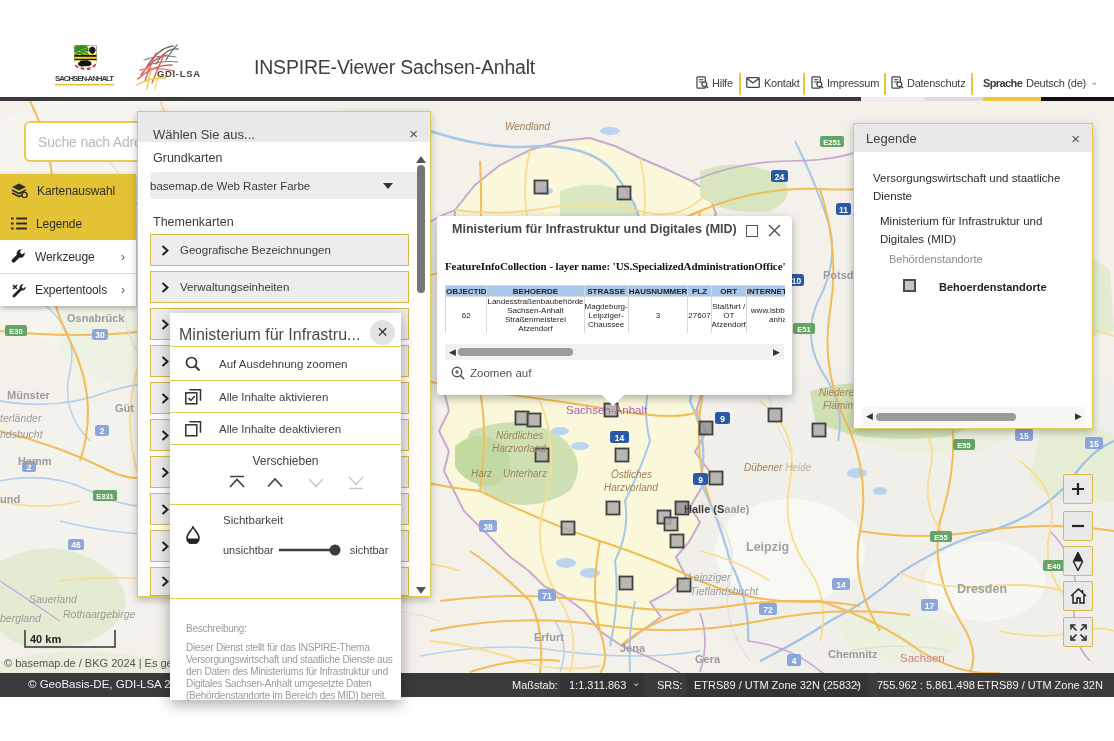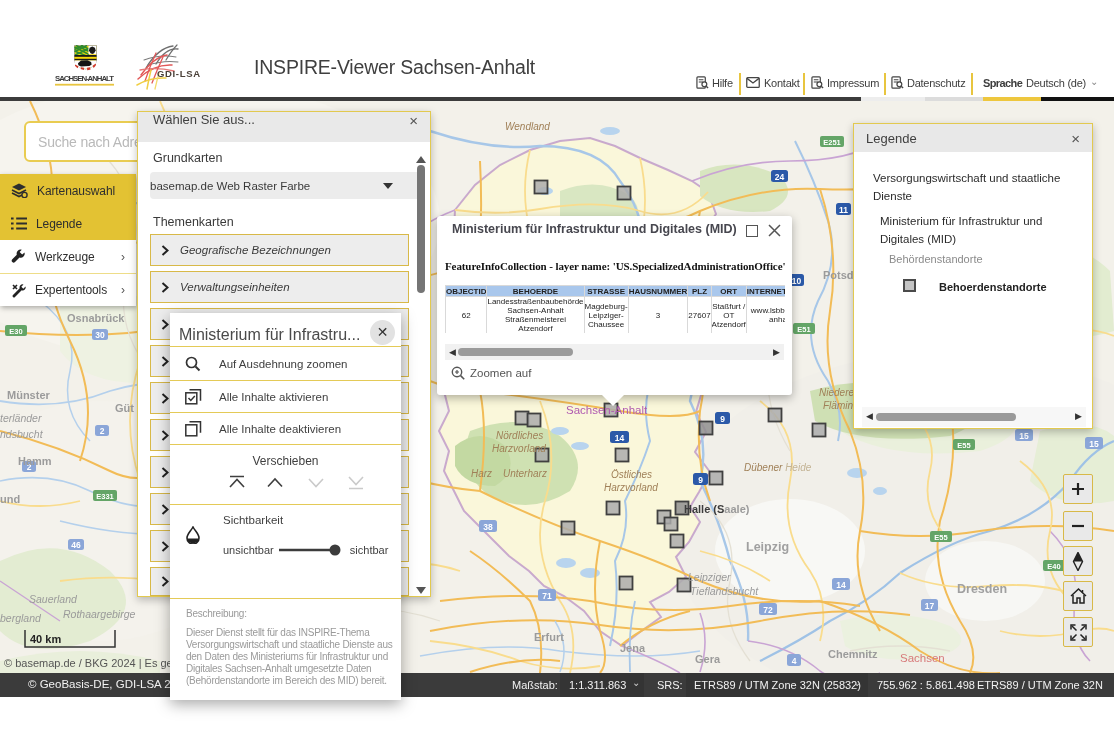--- a/index.html
+++ b/index.html
@@ -26,27 +26,27 @@
   #menu { position:absolute; left:0; top:174px; width:136px; z-index:6; box-shadow:1px 2px 5px rgba(0,0,0,.3); }
   .mitem { height:33px; display:flex; align-items:center; font-size:12px; color:#2e2e2e; position:relative; letter-spacing:-0.1px; }
   .mitem svg { margin-left:11px; margin-right:9px; }
   .mitem.yellow { background:#e3c233; }
   .mitem.white { background:#fff; }
   .mitem.white + .mitem.white { border-top:1px solid #eedd88; }
   .mitem .chev { position:absolute; right:11px; color:#555; font-size:12px; font-family:"Liberation Sans"; }
 
   
   #panel1 { position:absolute; left:137px; top:111px; width:294px; height:486px; background:#fff; border:1px solid #e2c94f; box-shadow:0 3px 8px rgba(0,0,0,.25); z-index:10; }
-  #panel1 .phead { height:30px; background:#e9e9e9; display:flex; align-items:flex-start; justify-content:space-between; padding:0 12px 8px 15px; font-size:13px; color:#3f3f3f; }
+  #panel1 .phead { height:30px; background:#e9e9e9; display:flex; align-items:flex-end; justify-content:space-between; padding:0 12px 0 15px; font-size:13px; color:#3f3f3f; }
   .closex { color:#555; font-size:15px; }
   .plabel { font-size:12.5px; color:#3a3a3a; }
   #dropdown { position:absolute; left:12px; top:60px; width:271px; height:27px; background:#ececec; border-radius:4px; font-size:11.5px; color:#3a3a3a; display:flex; align-items:center; }
   #dropdown span { }
   #dropdown .tri { position:absolute; right:28px; top:11px; width:0; height:0; border-left:5px solid transparent; border-right:5px solid transparent; border-top:6px solid #333; }
-  .acc { position:absolute; left:12px; width:259px; height:32px; background:#ededed; border:1px solid #d8b948; display:flex; align-items:center; font-size:11.5px; color:#3a3a3a;font-style:italic; }
+  .acc { position:absolute; left:12px; width:259px; height:32px; background:#ededed; border:1px solid #d8b948; display:flex; align-items:center; font-size:11.5px; color:#3a3a3a; }
   #vscroll { position:absolute; right:3px; top:42px; width:13px; height:444px; }
   #vscroll .thumb { position:absolute; left:3px; top:11px; width:8px; height:128px; background:#757575; border-radius:4px; }
   #vscroll .up { position:absolute; left:2px; top:2px; width:0; height:0; border-left:5px solid transparent; border-right:5px solid transparent; border-bottom:7px solid #555; }
   #vscroll .dn { position:absolute; left:2px; bottom:4px; width:0; height:0; border-left:5px solid transparent; border-right:5px solid transparent; border-top:7px solid #555; }
 
   
   #panel2 { position:absolute; left:170px; top:313px; width:231px; height:387px; background:#fff; box-shadow:0 4px 14px rgba(0,0,0,.35); z-index:12; }
   #panel2 .ptitle { position:absolute; left:9px; top:13px; font-size:16px; color:#4a4a4a; white-space:nowrap; }
   #panel2 .xcirc { position:absolute; right:6px; top:7px; width:25px; height:25px; border-radius:50%; background:#e2e2e2; color:#333; font-size:14px; text-align:center; line-height:24px; }
   .prow { position:absolute; left:0; width:231px; border-top:1px solid #e4ca57; display:flex; align-items:center; font-size:11.5px; color:#3f3f3f; }
@@ -587,21 +587,21 @@
       <div>
         <div style="margin-bottom:18px">Sichtbarkeit</div>
         <div style="font-size:11px;display:flex;align-items:center">unsichtbar&nbsp;
           <svg width="70" height="12" viewBox="0 0 70 12">
               <line x1="2" y1="6" x2="60" y2="6" stroke="#3c3c3c" stroke-width="2.5"></line>
               <circle cx="58" cy="6" r="5.5" fill="#3c3c3c"></circle>
             </svg>
           &nbsp;sichtbar</div>
       </div>
     </div>
-    <div style="position:absolute;left:0;top:285px;width:231px;height:102px;background:#fff;border-top:1px solid #e4ca57;color:#9a9a9a;font-size:10px;line-height:12px;padding:9px 4px 0 16px;white-space:nowrap;letter-spacing:-0.25px">
+    <div style="position:absolute;left:0;top:285px;width:231px;height:102px;background:#fff;border-top:1px solid #e4ca57;color:#9a9a9a;font-size:10px;line-height:12px;padding:24px 4px 0 16px;white-space:nowrap;letter-spacing:-0.25px">
       <div style="margin-bottom:7px">Beschreibung:</div>
       Dieser Dienst stellt für das INSPIRE-Thema<br>Versorgungswirtschaft und staatliche Dienste aus<br>den Daten des Ministeriums für Infrastruktur und<br>Digitales Sachsen-Anhalt umgesetzte Daten<br>(Behördenstandorte im Bereich des MID) bereit.
     </div>
   </div>
 
   <div id="legend">
     <div class="phead">
         <span>Legende</span>
         <span class="closex">×</span>
       </div>

